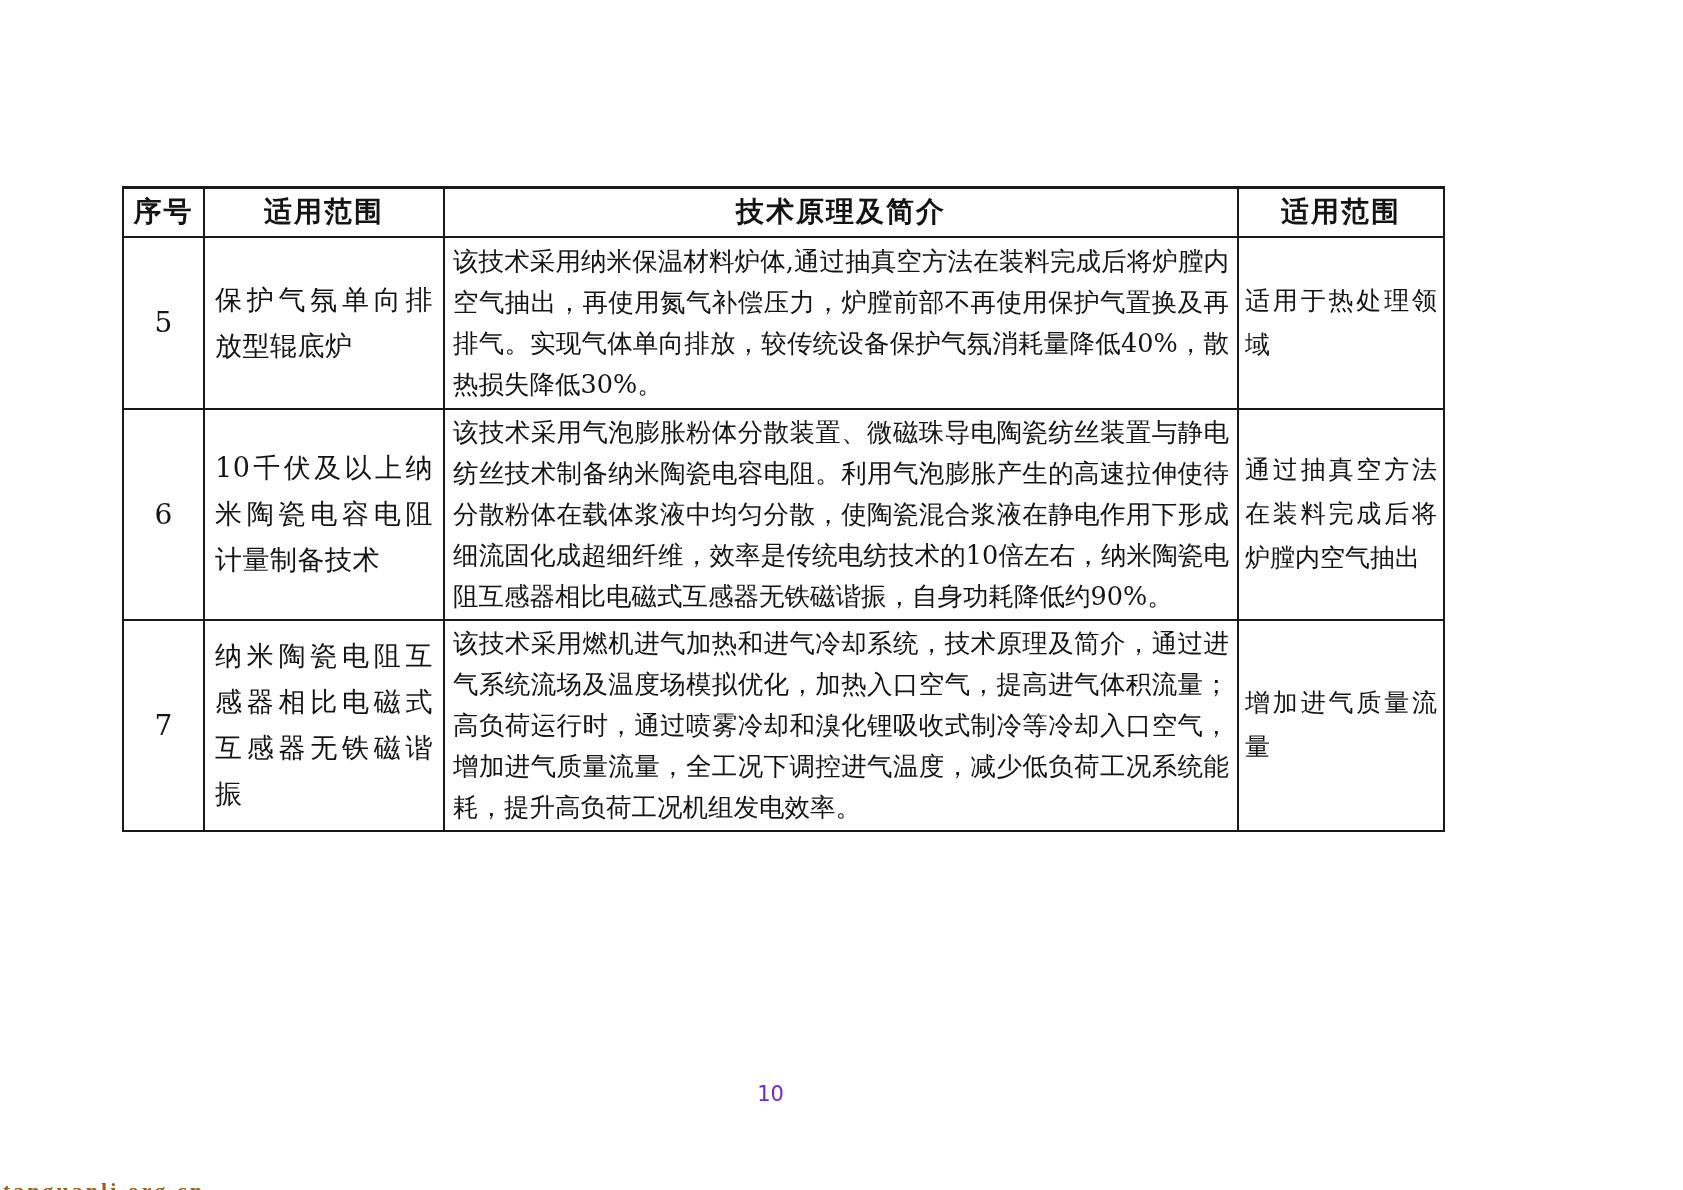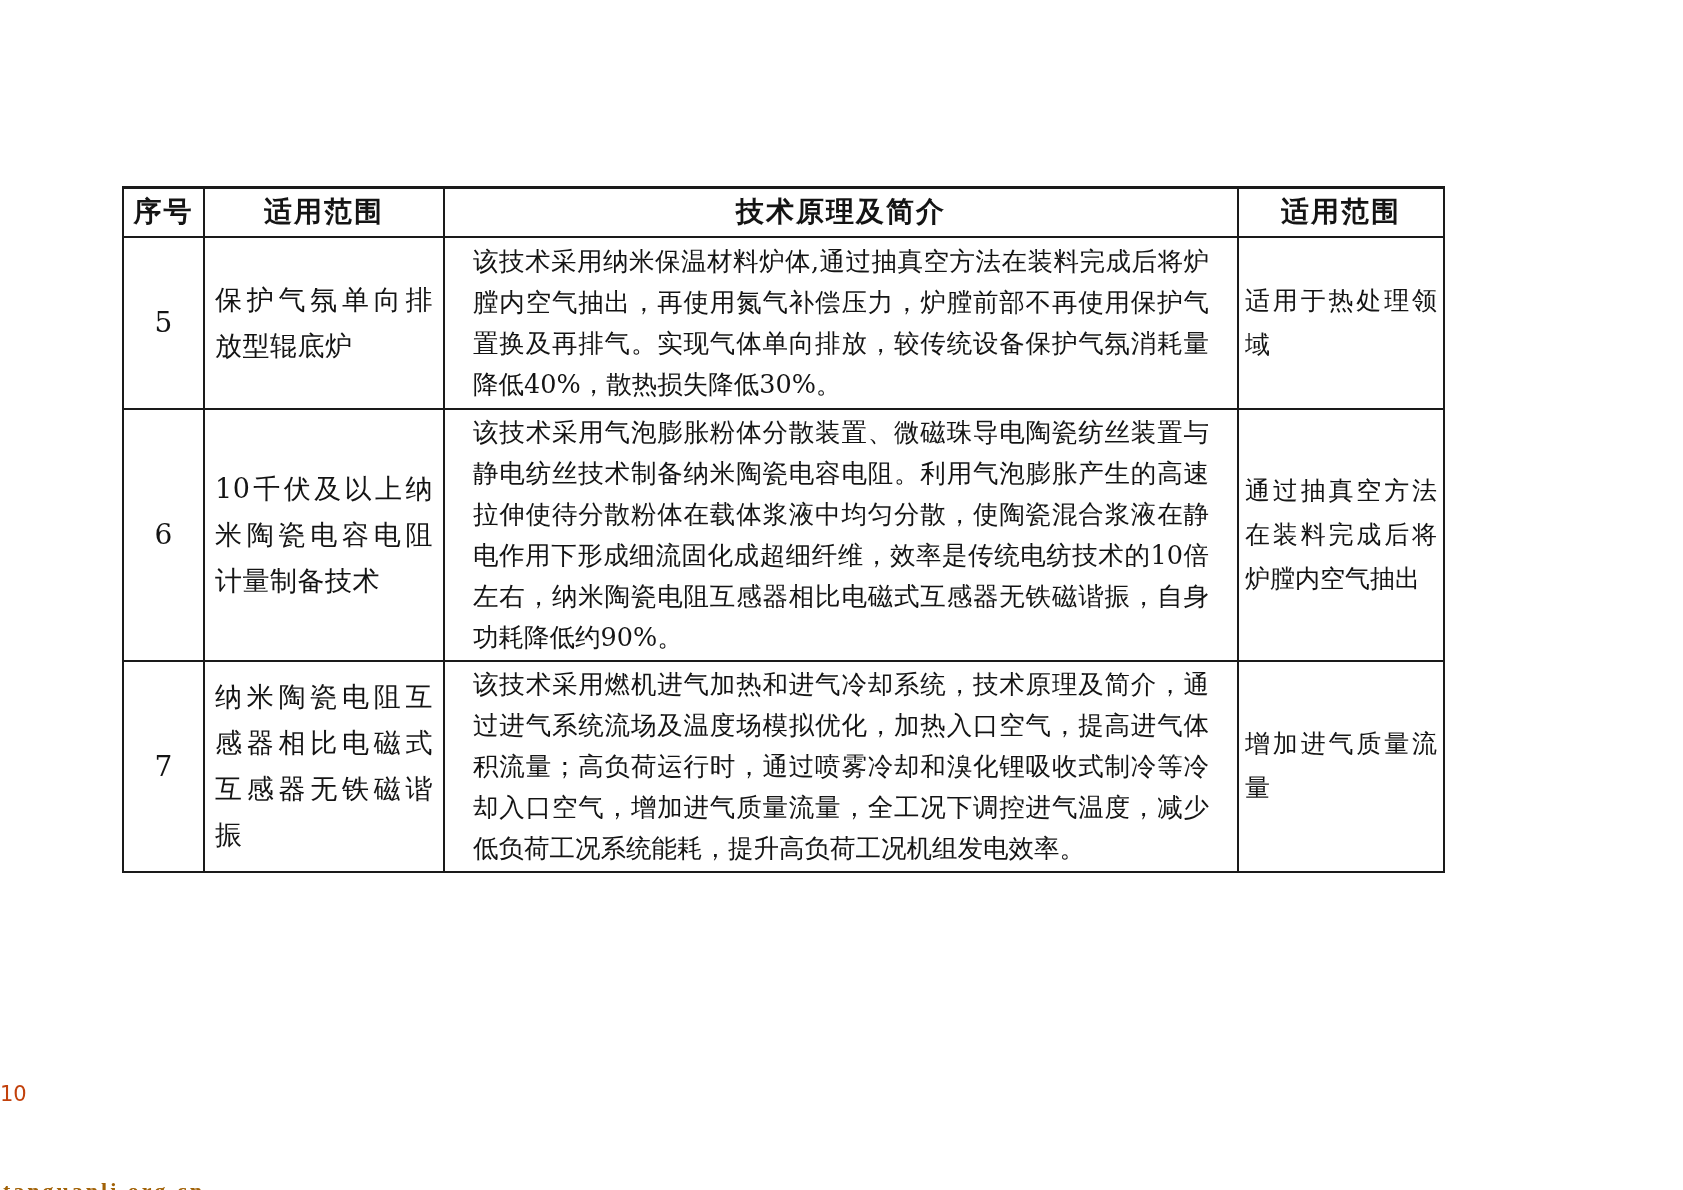--- a/index.html
+++ b/index.html
@@ -55,38 +55,38 @@
   td.name {
     font-size: 27px;
     line-height: 46px;
     padding: 0 10px;
     text-align: justify;
     letter-spacing: 0.5px;
   }
   td.desc {
     font-size: 25.5px;
     line-height: 41px;
-    padding: 2px 28px;
+    padding: 2px 8px;
     text-align: justify;
   }
   td.scope {
     font-size: 25px;
     line-height: 44px;
     padding: 0 6px;
     text-align: justify;
   }
   .page-number {
     position: absolute;
     left: 0;
     top: 1066px;
     width: 1541px;
-    text-align: left;
+    text-align: center;
     font-family: "DejaVu Sans", "Liberation Sans", sans-serif;
     font-size: 21px;
-    color: #c2410c;
+    color: #6d28d9;
   }
   .watermark {
     position: absolute;
     left: 3px;
     top: 1162px;
     font-family: Liberation Serif, serif;
     font-size: 22px;
     font-weight: bold;
     letter-spacing: 3px;
     color: #a16207;

